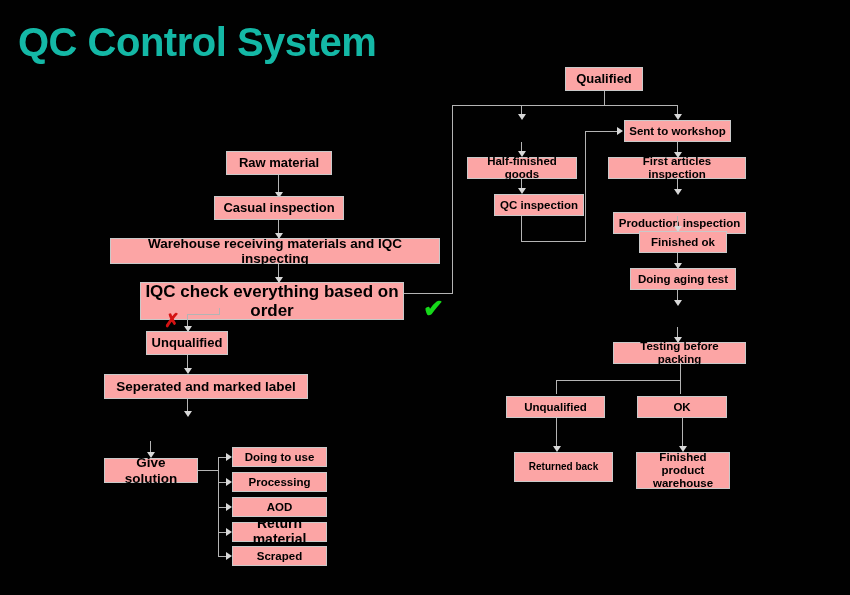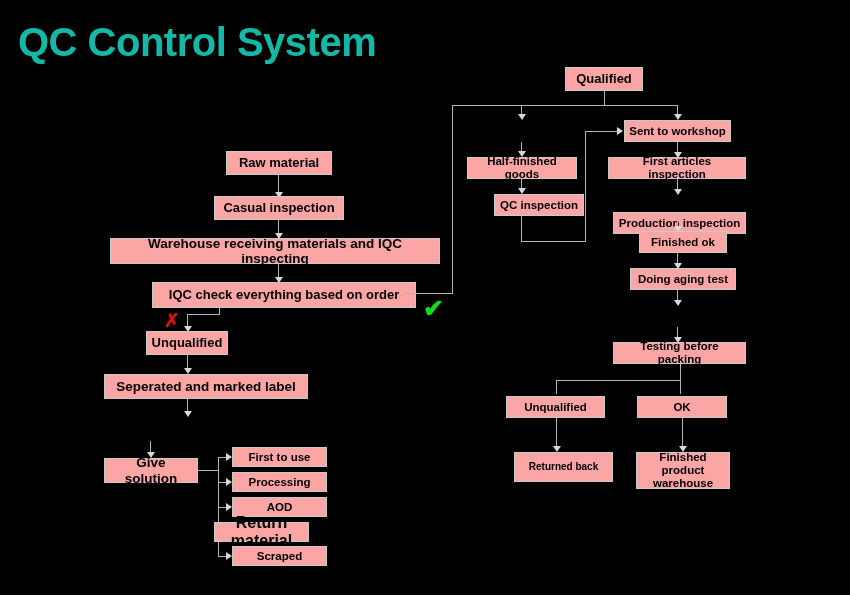--- a/index.html
+++ b/index.html
@@ -82,21 +82,21 @@
   <div class="node" style="left:214px; top:196px; width:130px; height:24px; font-size:13px;">Casual inspection</div>
 
   <div class="ln v" style="left:278px; top:220px; height:18px;"></div>
   <div class="arrow-d" style="left:275px; top:233px;"></div>
 
   <div class="node" style="left:110px; top:238px; width:330px; height:26px; font-size:13.5px;">Warehouse receiving materials and IQC inspecting</div>
 
   <div class="ln v" style="left:278px; top:264px; height:19px;"></div>
   <div class="arrow-d" style="left:275px; top:277px;"></div>
 
-  <div class="node" style="left:152px; top:282px; width:264px; height:26px; font-size:13px;">IQC check everything based on order</div>
+  <div class="node" style="left:140px; top:282px; width:264px; height:38px; font-size:17px;">IQC check everything based on order</div>
 
   <div class="ln v" style="left:219px; top:308px; height:7px;"></div>
   <div class="ln h" style="left:187px; top:314px; width:33px;"></div>
   <div class="ln v" style="left:187px; top:314px; height:16px;"></div>
   <div class="arrow-d" style="left:184px; top:326px;"></div>
   <div class="mark" id="mark-x" style="left:164px; top:311px;">✗</div>
 
   <div class="ln h" style="left:404px; top:293px; width:49px;"></div>
   <div class="ln v" style="left:452px; top:105px; height:189px;"></div>
   <div class="mark" id="mark-check" style="left:423px; top:296px;">✔</div>
@@ -115,33 +115,33 @@
   <div class="ln v" style="left:150px; top:441px; height:14px;"></div>
   <div class="arrow-d" style="left:147px; top:452px;"></div>
 
   <div class="node" style="left:104px; top:458px; width:94px; height:25px; font-size:13.5px;">Give solution</div>
 
   <div class="ln h" style="left:198px; top:470px; width:20px;"></div>
   <div class="ln v" style="left:218px; top:457px; height:99px;"></div>
 
   <div class="ln h" style="left:218px; top:457px; width:10px;"></div>
   <div class="arrow-r" style="left:226px; top:453px;"></div>
-  <div class="node" style="left:232px; top:447px; width:95px; height:20px; font-size:11.5px;">First to use</div>
+  <div class="node" style="left:232px; top:447px; width:95px; height:20px; font-size:11.5px;">Doing to use</div>
 
   <div class="ln h" style="left:218px; top:482px; width:10px;"></div>
   <div class="arrow-r" style="left:226px; top:478px;"></div>
   <div class="node" style="left:232px; top:472px; width:95px; height:20px; font-size:11.5px;">Processing</div>
 
   <div class="ln h" style="left:218px; top:507px; width:10px;"></div>
   <div class="arrow-r" style="left:226px; top:503px;"></div>
   <div class="node" style="left:232px; top:497px; width:95px; height:20px; font-size:11.5px;">AOD</div>
 
   <div class="ln h" style="left:218px; top:532px; width:10px;"></div>
   <div class="arrow-r" style="left:226px; top:528px;"></div>
-  <div class="node" style="left:214px; top:522px; width:95px; height:20px; font-size:16px;">Return material</div>
+  <div class="node" style="left:232px; top:522px; width:95px; height:20px; font-size:14px;">Return material</div>
 
   <div class="ln h" style="left:218px; top:556px; width:10px;"></div>
   <div class="arrow-r" style="left:226px; top:552px;"></div>
   <div class="node" style="left:232px; top:546px; width:95px; height:20px; font-size:11.5px;">Scraped</div>
 
   <div class="node" style="left:565px; top:67px; width:78px; height:24px; font-size:13px;">Qualified</div>
 
   <div class="ln v" style="left:604px; top:91px; height:14px;"></div>
   <div class="ln h" style="left:452px; top:105px; width:226px;"></div>
 

